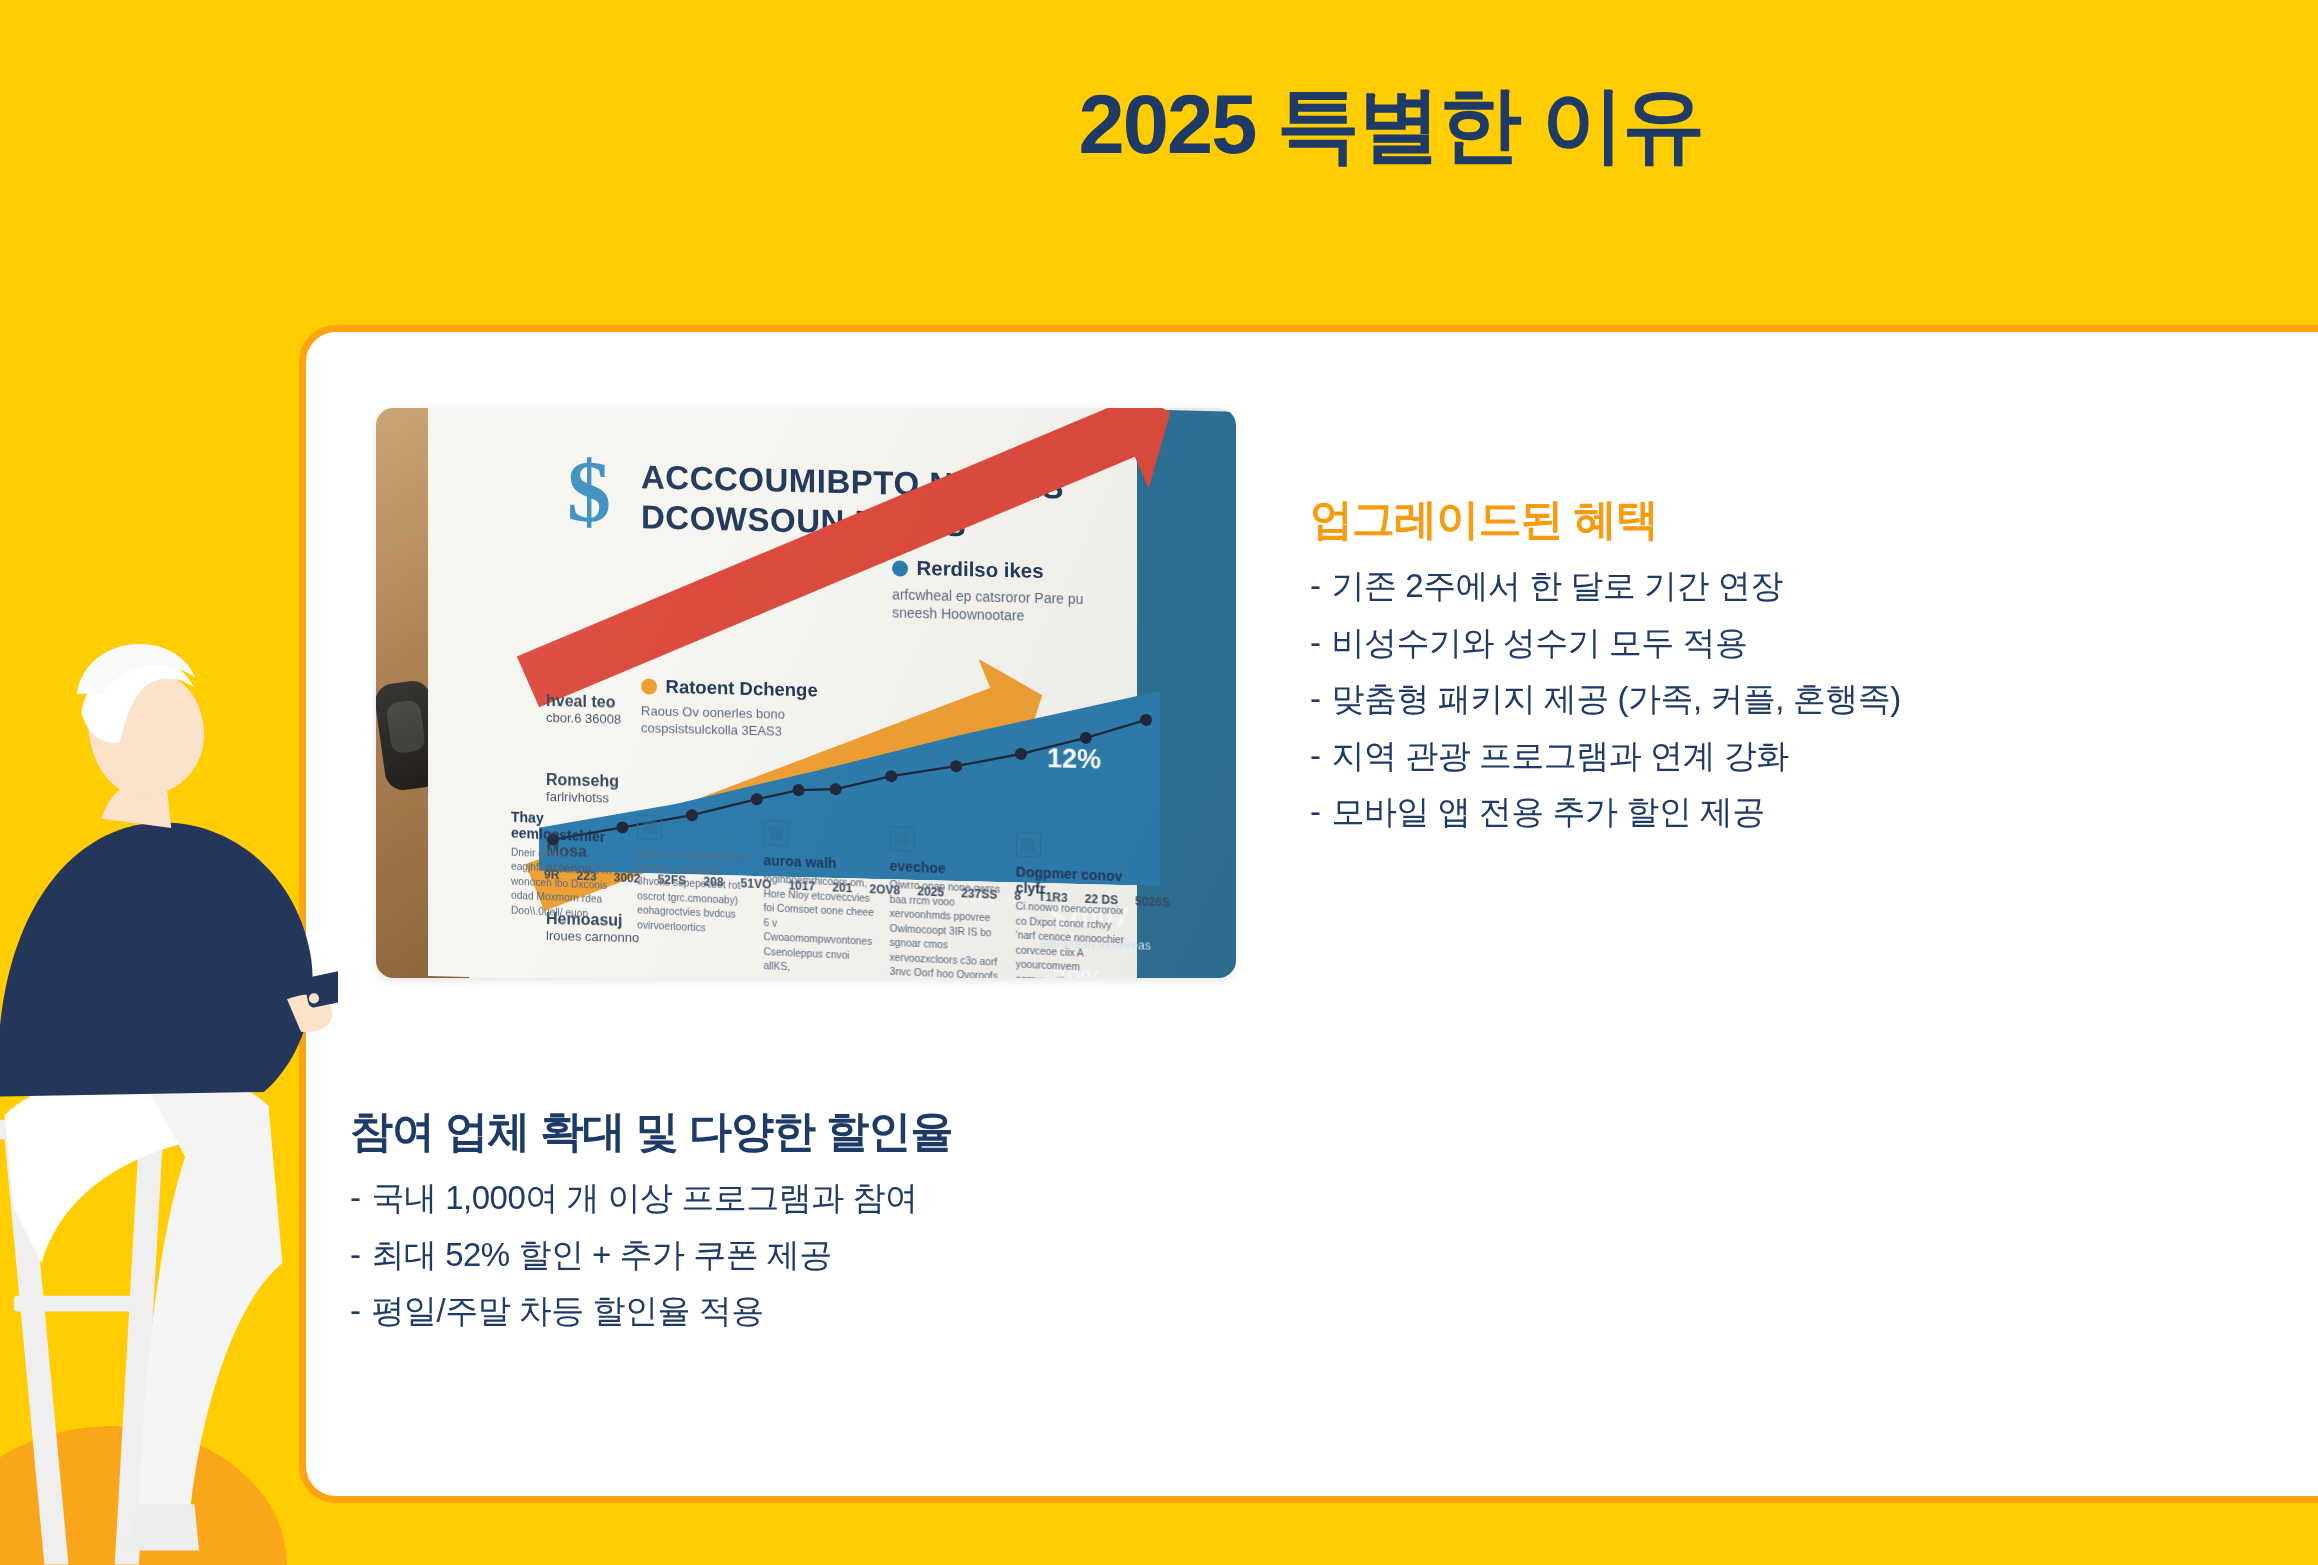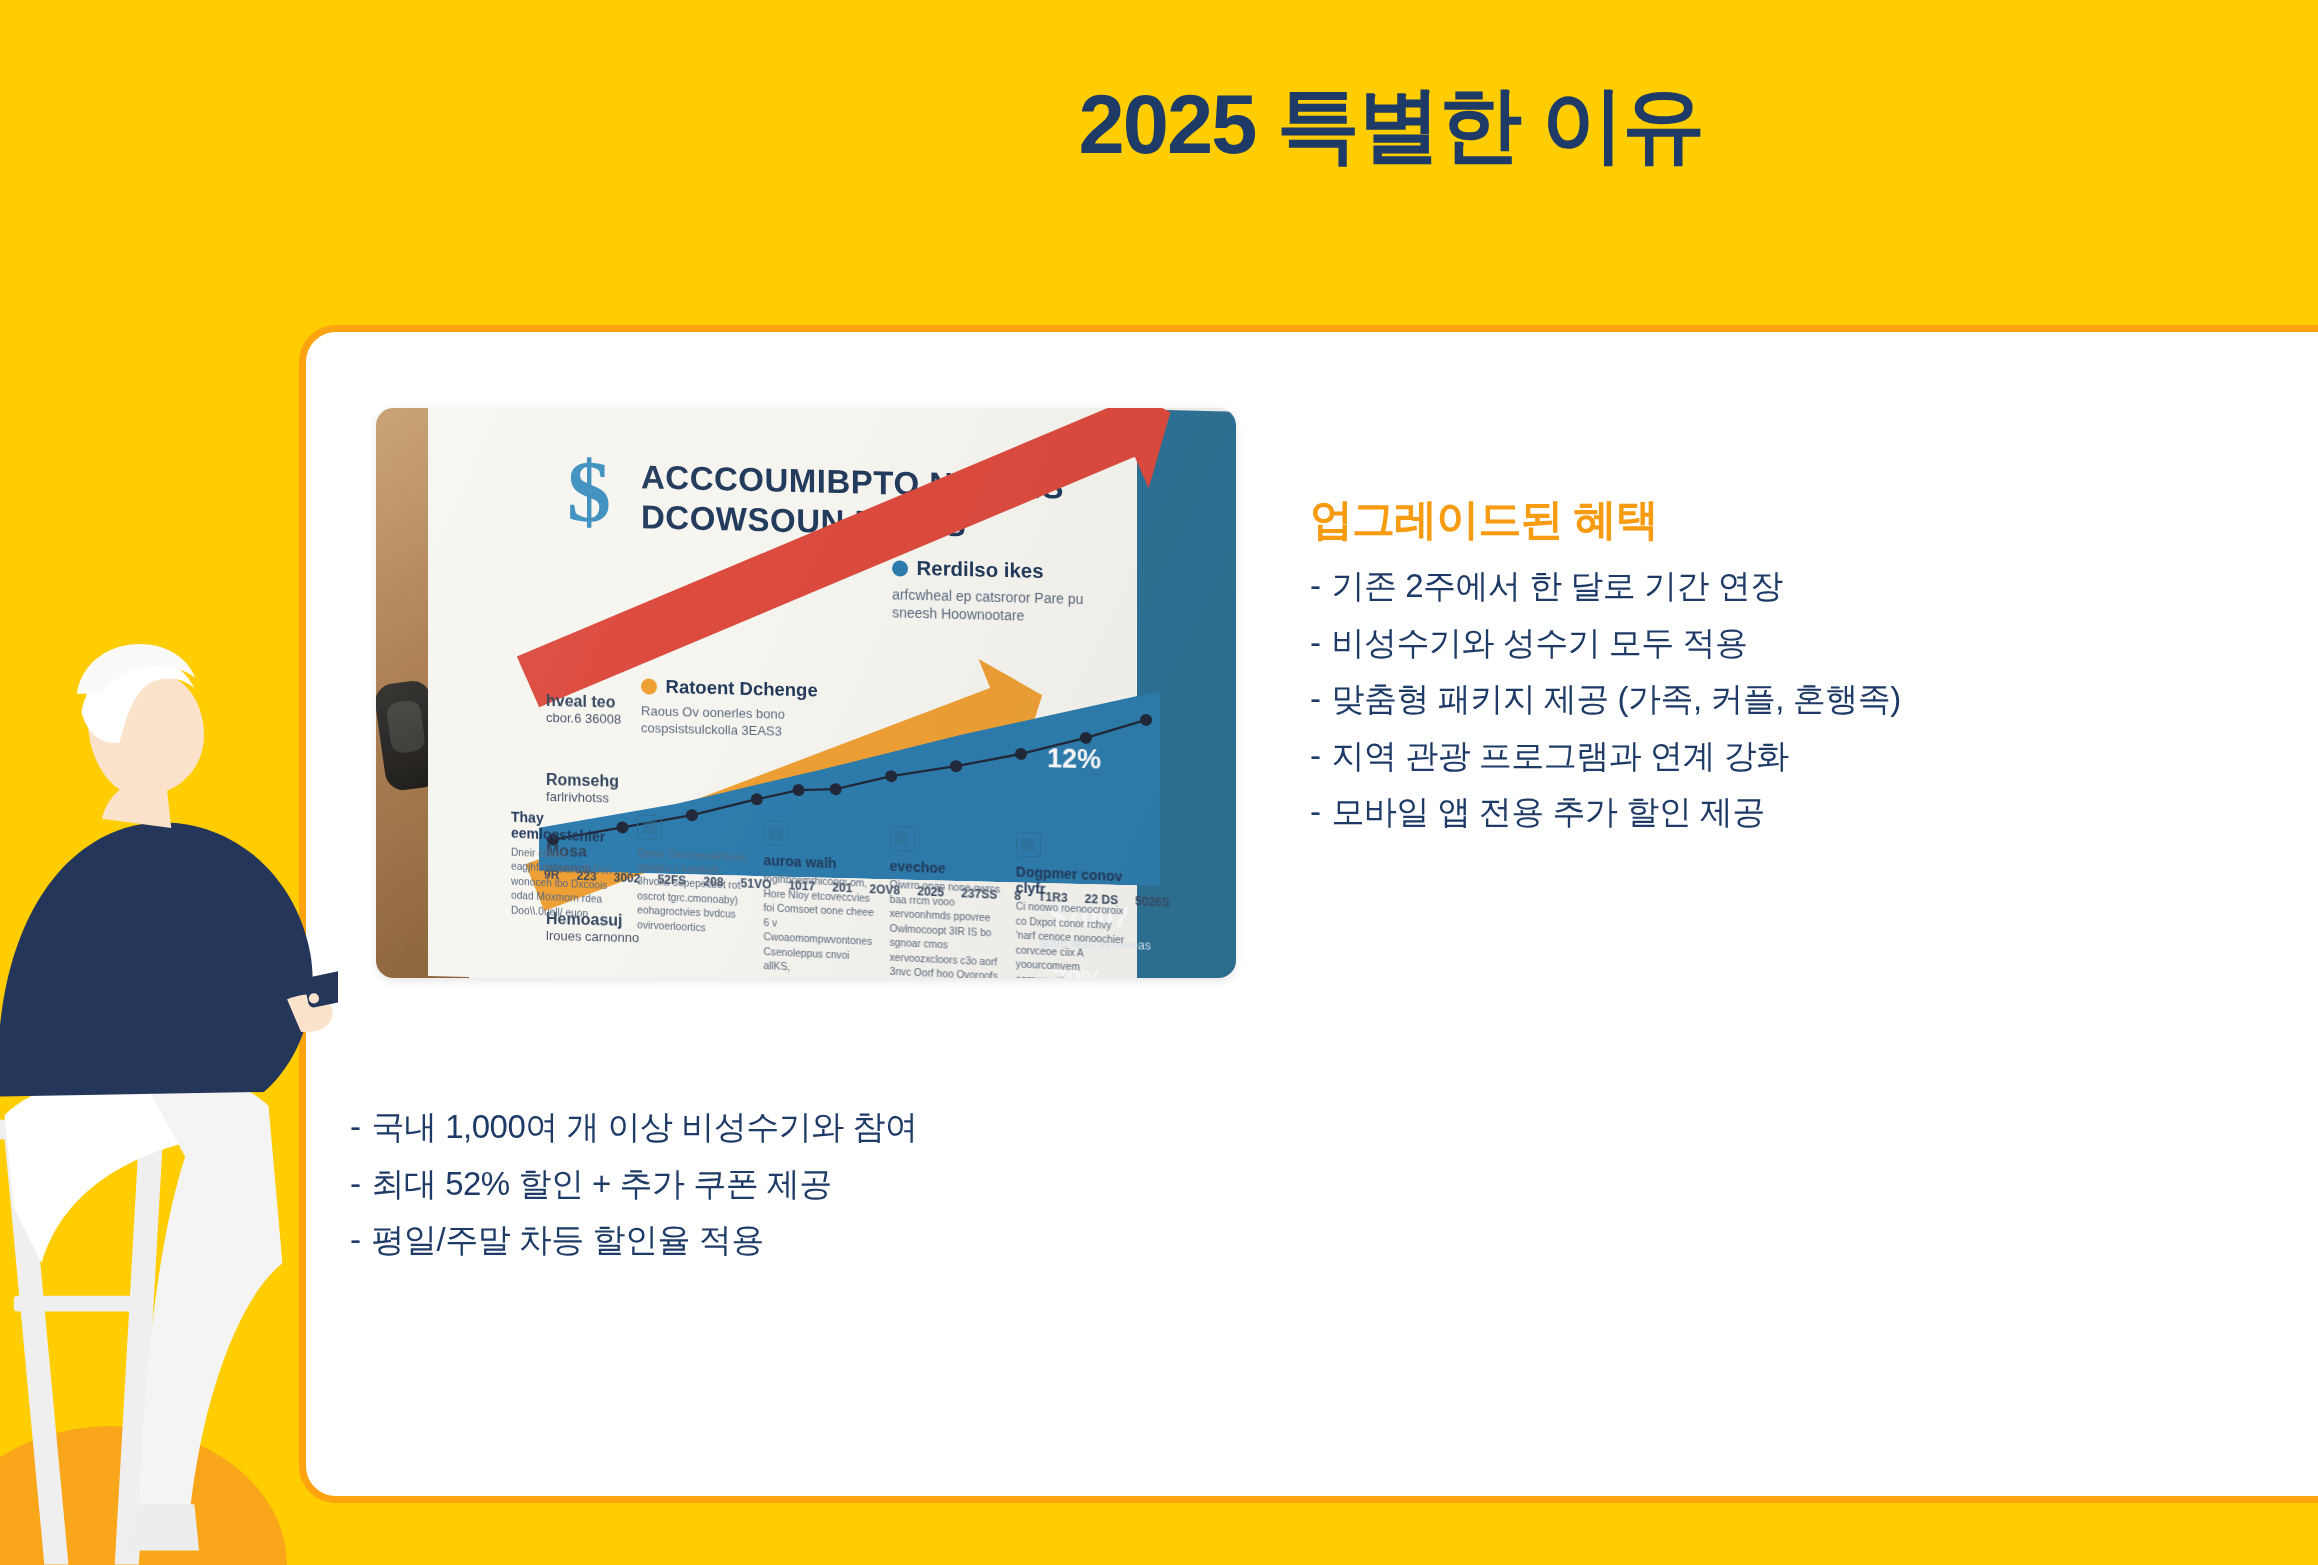--- a/index.html
+++ b/index.html
@@ -385,24 +385,25 @@
       <span class="dash">-</span>
       <span class="txt">지역 관광 프로그램과 연계 강화</span>
     </div>
     <div class="bullet">
       <span class="dash">-</span>
       <span class="txt">모바일 앱 전용 추가 할인 제공</span>
     </div>
   </div>
 
   <div class="block block-bottom">
-
-    <div class="bullet">
-      <span class="dash">-</span>
-      <span class="txt">국내 1,000여 개 이상 비성수기와 참여</span>
+    <div class="blk-head navy">참여 업체 확대 및 다양한 할인율</div>
+
+    <div class="bullet">
+      <span class="dash">-</span>
+      <span class="txt">국내 1,000여 개 이상 프로그램과 참여</span>
     </div>
     <div class="bullet">
       <span class="dash">-</span>
       <span class="txt">최대 52% 할인 + 추가 쿠폰 제공</span>
     </div>
     <div class="bullet">
       <span class="dash">-</span>
       <span class="txt">평일/주말 차등 할인율 적용</span>
     </div>
   </div>

